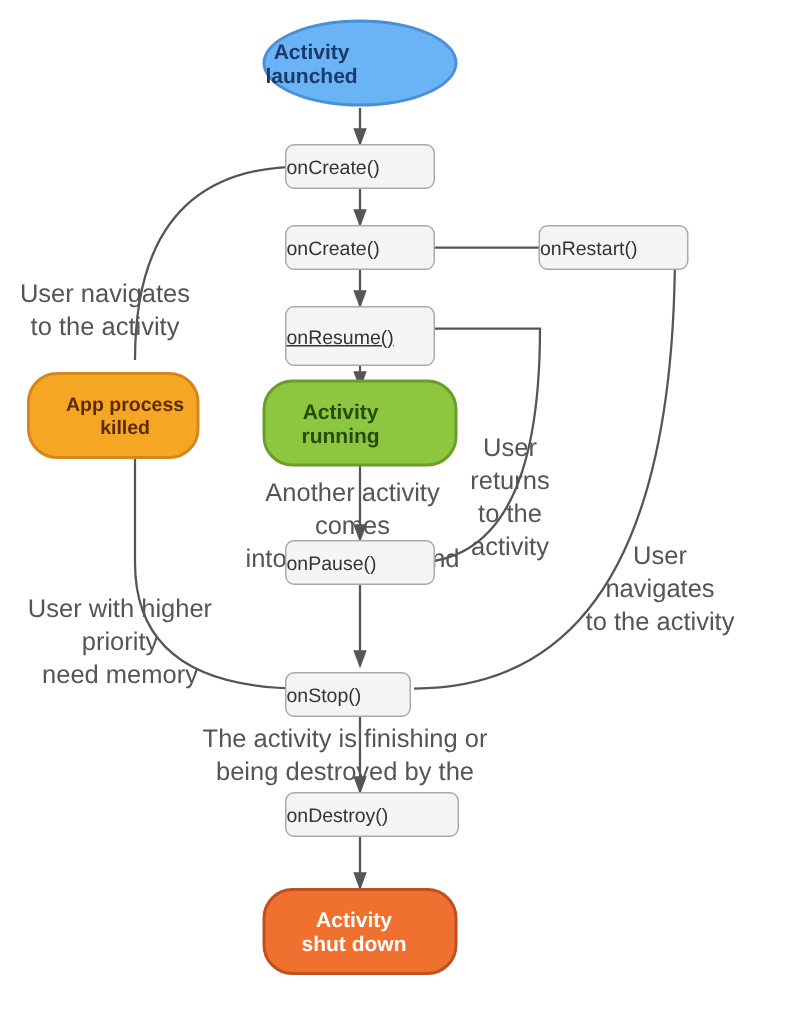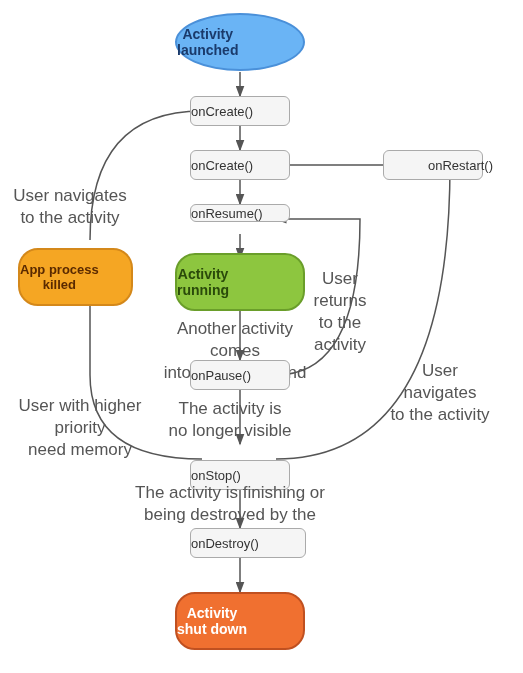--- a/index.html
+++ b/index.html
@@ -22,20 +22,21 @@
       display: flex;
       align-items: center;
       justify-content: flex-start;
       text-align: center;
     }
     .node-ellipse {
       border-radius: 50%;
     }
     .node-rounded {
       border-radius: 20px;
+      padding-left: 24px;
     }
     .node-rect {
       border-radius: 6px;
       border: 1.5px solid #aaa;
       background: #f5f5f5;
       font-size: 13px;
       color: #333;
     }
     .node-blue {
       background: #6ab4f5;
@@ -133,53 +134,49 @@
   </div>
 
   <div class="node node-rect" style="left:190px; top:96px; width:100px; height:30px;">
     <span>onCreate()</span>
   </div>
 
   <div class="node node-rect" style="left:190px; top:150px; width:100px; height:30px;">
     <span>onCreate()</span>
   </div>
 
-  <div class="node node-rect" style="left:383px; top:150px; width:100px; height:30px;padding-left:44px;">
+  <div class="node node-rect" style="left:359px; top:150px; width:100px; height:30px;">
     <span>onRestart()</span>
   </div>
 
-  <div class="node node-rect" style="left:190px; top:204px; width:100px; height:18px;">
+  <div class="node node-rect" style="left:190px; top:204px; width:100px; height:40px;text-decoration:underline;">
     <span>onResume()</span>
   </div>
 
   <div class="node node-rounded node-green" style="left:175px; top:253px; width:130px; height:58px;">
     <span style="white-space:pre-line;">Activity
 running</span>
   </div>
 
   <div class="label-text" style="left:150px; top:318px; width:170px;">
     <span style="white-space:pre-line;">Another activity comes
 into the foreground</span>
   </div>
 
   <div class="node node-rect" style="left:190px; top:360px; width:100px; height:30px;">
     <span>onPause()</span>
   </div>
 
-  <div class="label-text" style="left:295px; top:268px; width:90px;">
+  <div class="label-text" style="left:295px; top:288px; width:90px;">
     <span style="white-space:pre-line;">User returns
 to the activity</span>
   </div>
 
-  <div class="label-text" style="left:145px; top:398px; width:170px;">
-    <span style="white-space:pre-line;">The activity is
-no longer visible</span>
-  </div>
-
-  <div class="node node-rect" style="left:190px; top:460px; width:100px; height:30px;">
+
+  <div class="node node-rect" style="left:190px; top:448px; width:84px; height:30px;">
     <span>onStop()</span>
   </div>
 
   <div class="label-text" style="left:390px; top:360px; width:100px;">
     <span style="white-space:pre-line;">User navigates
 to the activity</span>
   </div>
 
   <div class="label-text" style="left:130px; top:482px; width:200px;">
     <span style="white-space:pre-line;">The activity is finishing or

